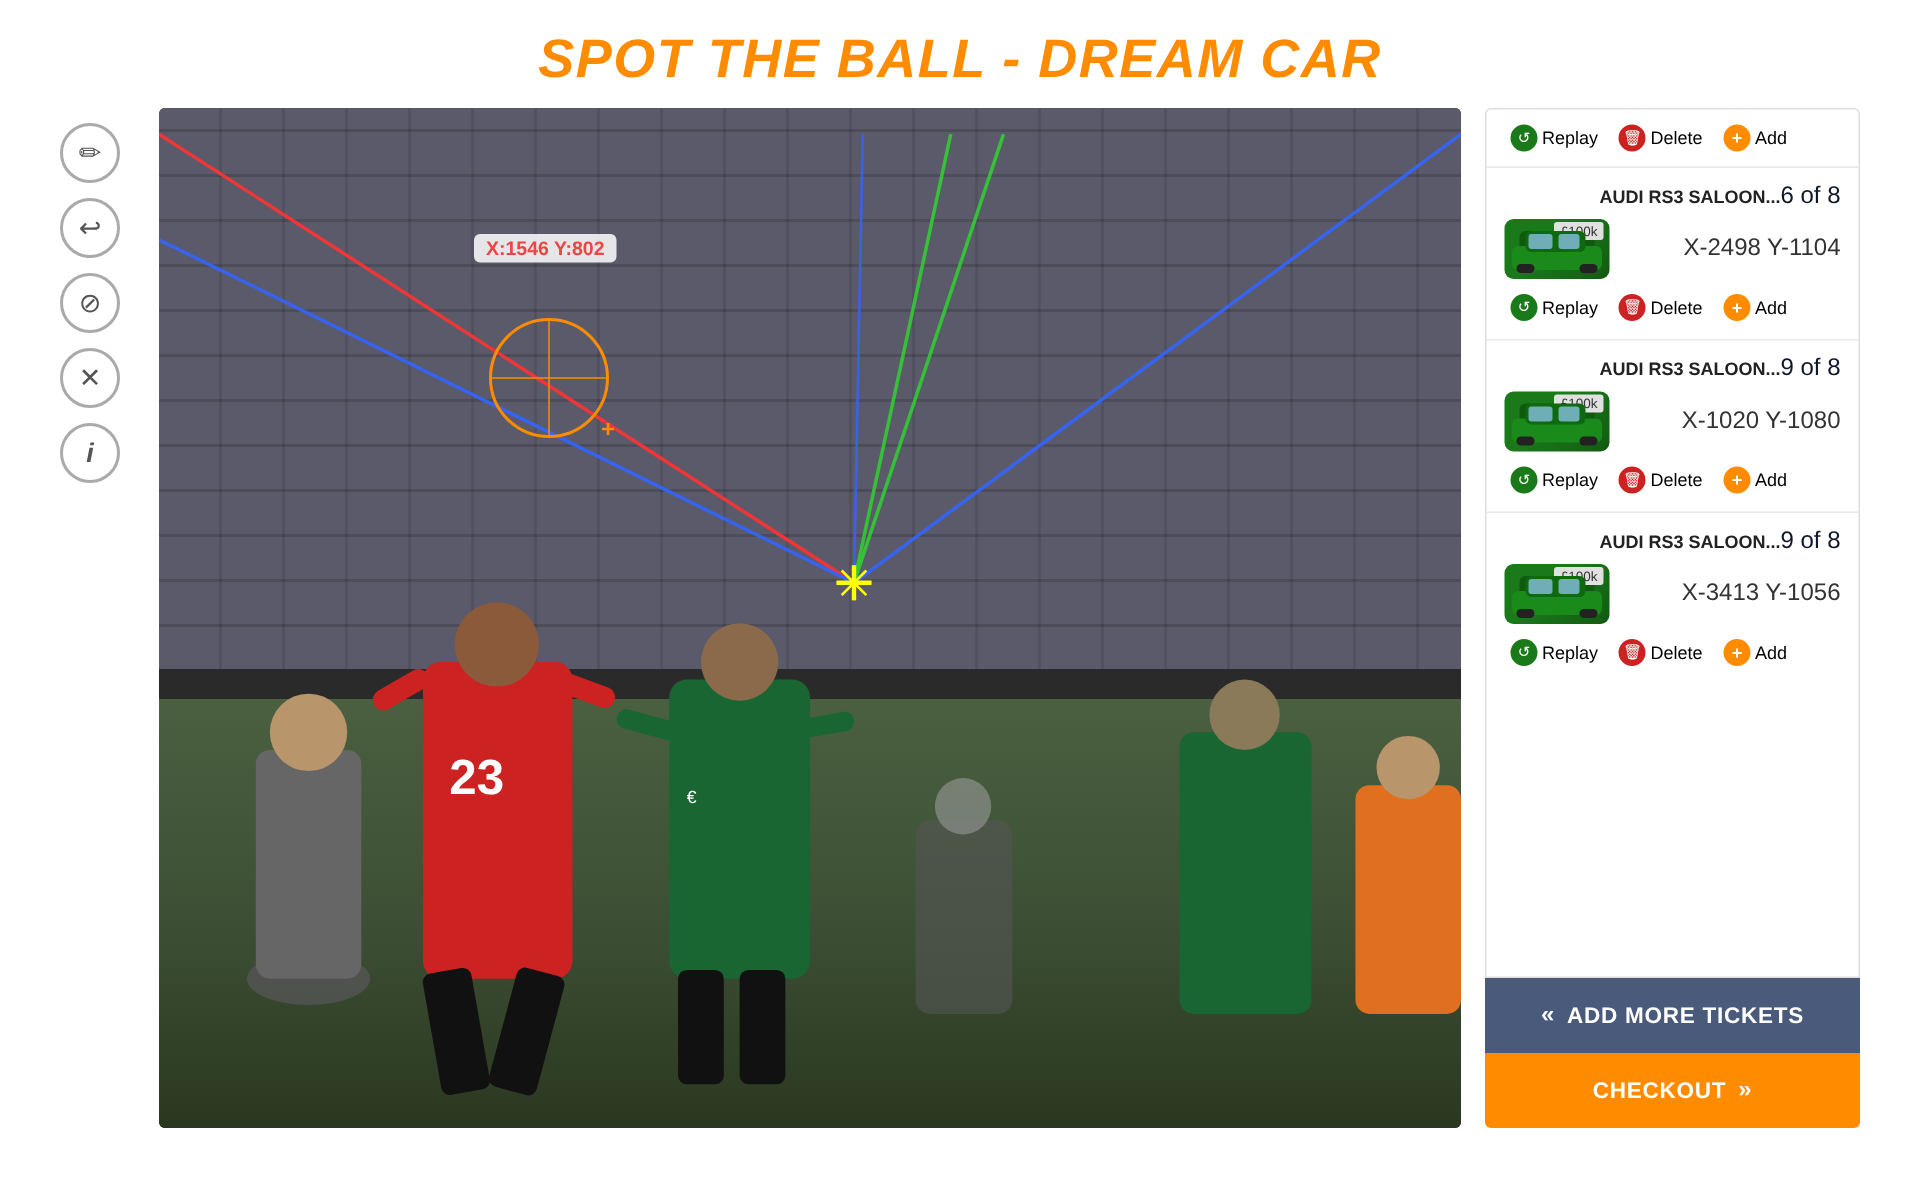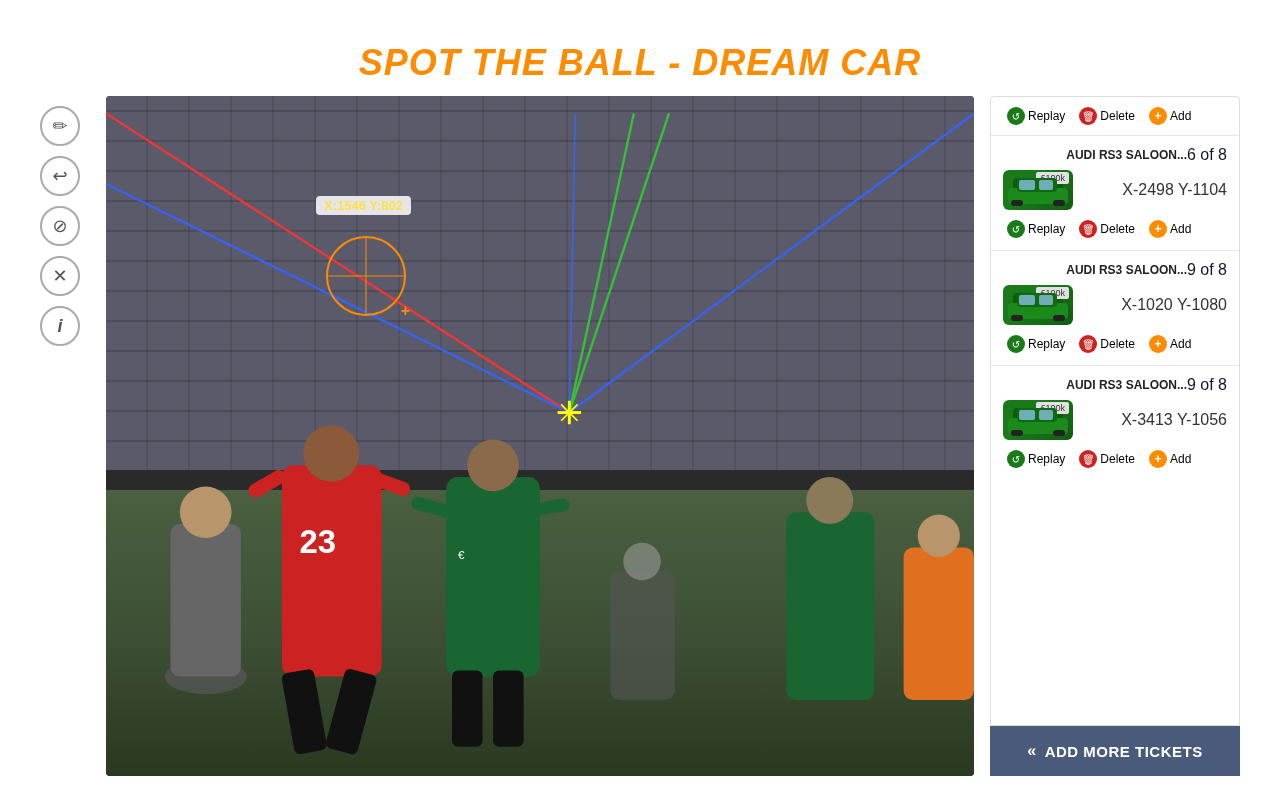--- a/index.html
+++ b/index.html
@@ -9,21 +9,20 @@
       width: 1280px;
       height: 800px;
       overflow: hidden;
       position: relative;
     }
 
     
     #title {
       text-align: center;
       padding: 18px 0 12px;
-      margin-top: 24px;
     }
     #title h1 {
       color: #ff8c00;
       font-size: 36px;
       font-weight: 900;
       letter-spacing: 1px;
       font-style: italic;
     }
 
     
@@ -109,28 +108,28 @@
     #crosshair-plus {
       position: absolute;
       bottom: -4px;
       right: -4px;
       color: #ff8c00;
       font-size: 16px;
       font-weight: bold;
     }
     #coord-label {
       position: absolute;
-      top: 100px;
+      top: 84px;
       left: 210px;
       background: rgba(255,255,255,0.85);
       padding: 2px 8px;
       border-radius: 4px;
       font-size: 13px;
       font-weight: bold;
-      color: #fde047;
+      color: #ef4444;
     }
 
     
     #lines-overlay {
       position: absolute;
       top: 0; left: 0;
       width: 100%;
       height: 100%;
       pointer-events: none;
     }
@@ -541,16 +540,20 @@
           </button>
         </div>
       </div>
 
     </div>
 
     <button id="btn-add-tickets">
       <span class="chevron-left">«</span>
       <span>ADD MORE TICKETS</span>
     </button>
+    <button id="btn-checkout">
+      <span>CHECKOUT</span>
+      <span class="chevron-right">»</span>
+    </button>
 
   </div>
 
 </div>
 
 </body></html>

